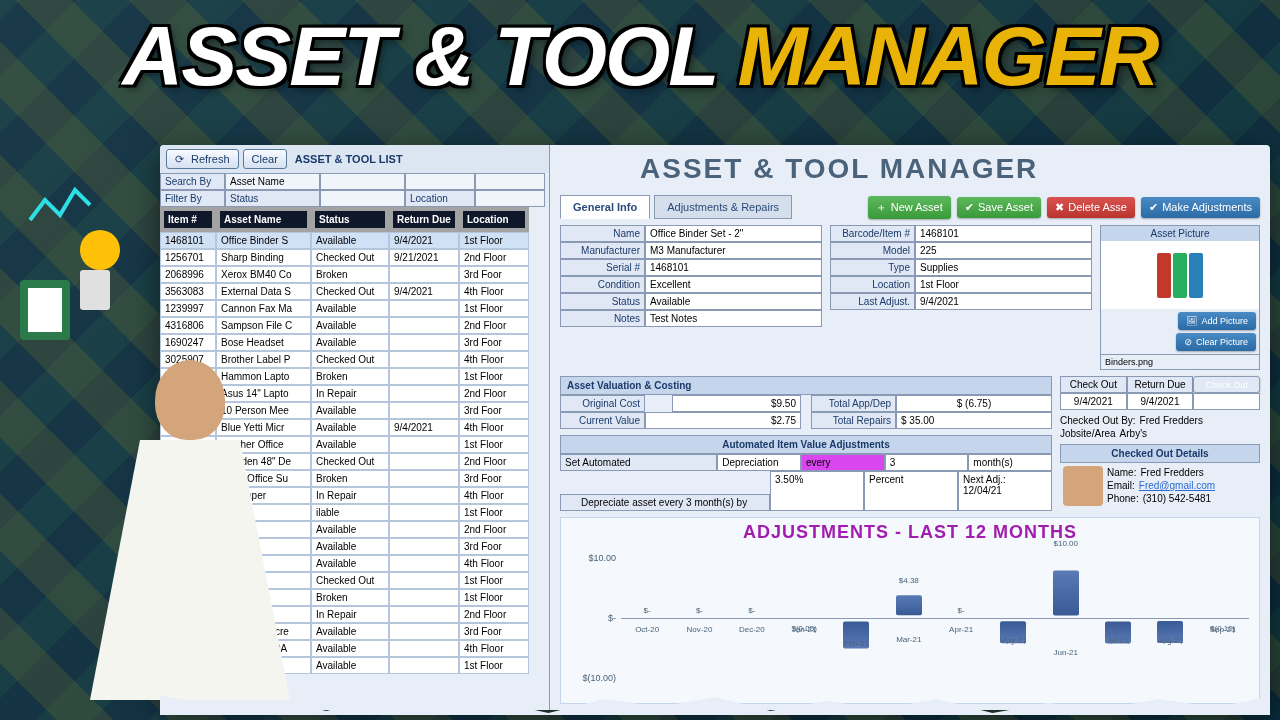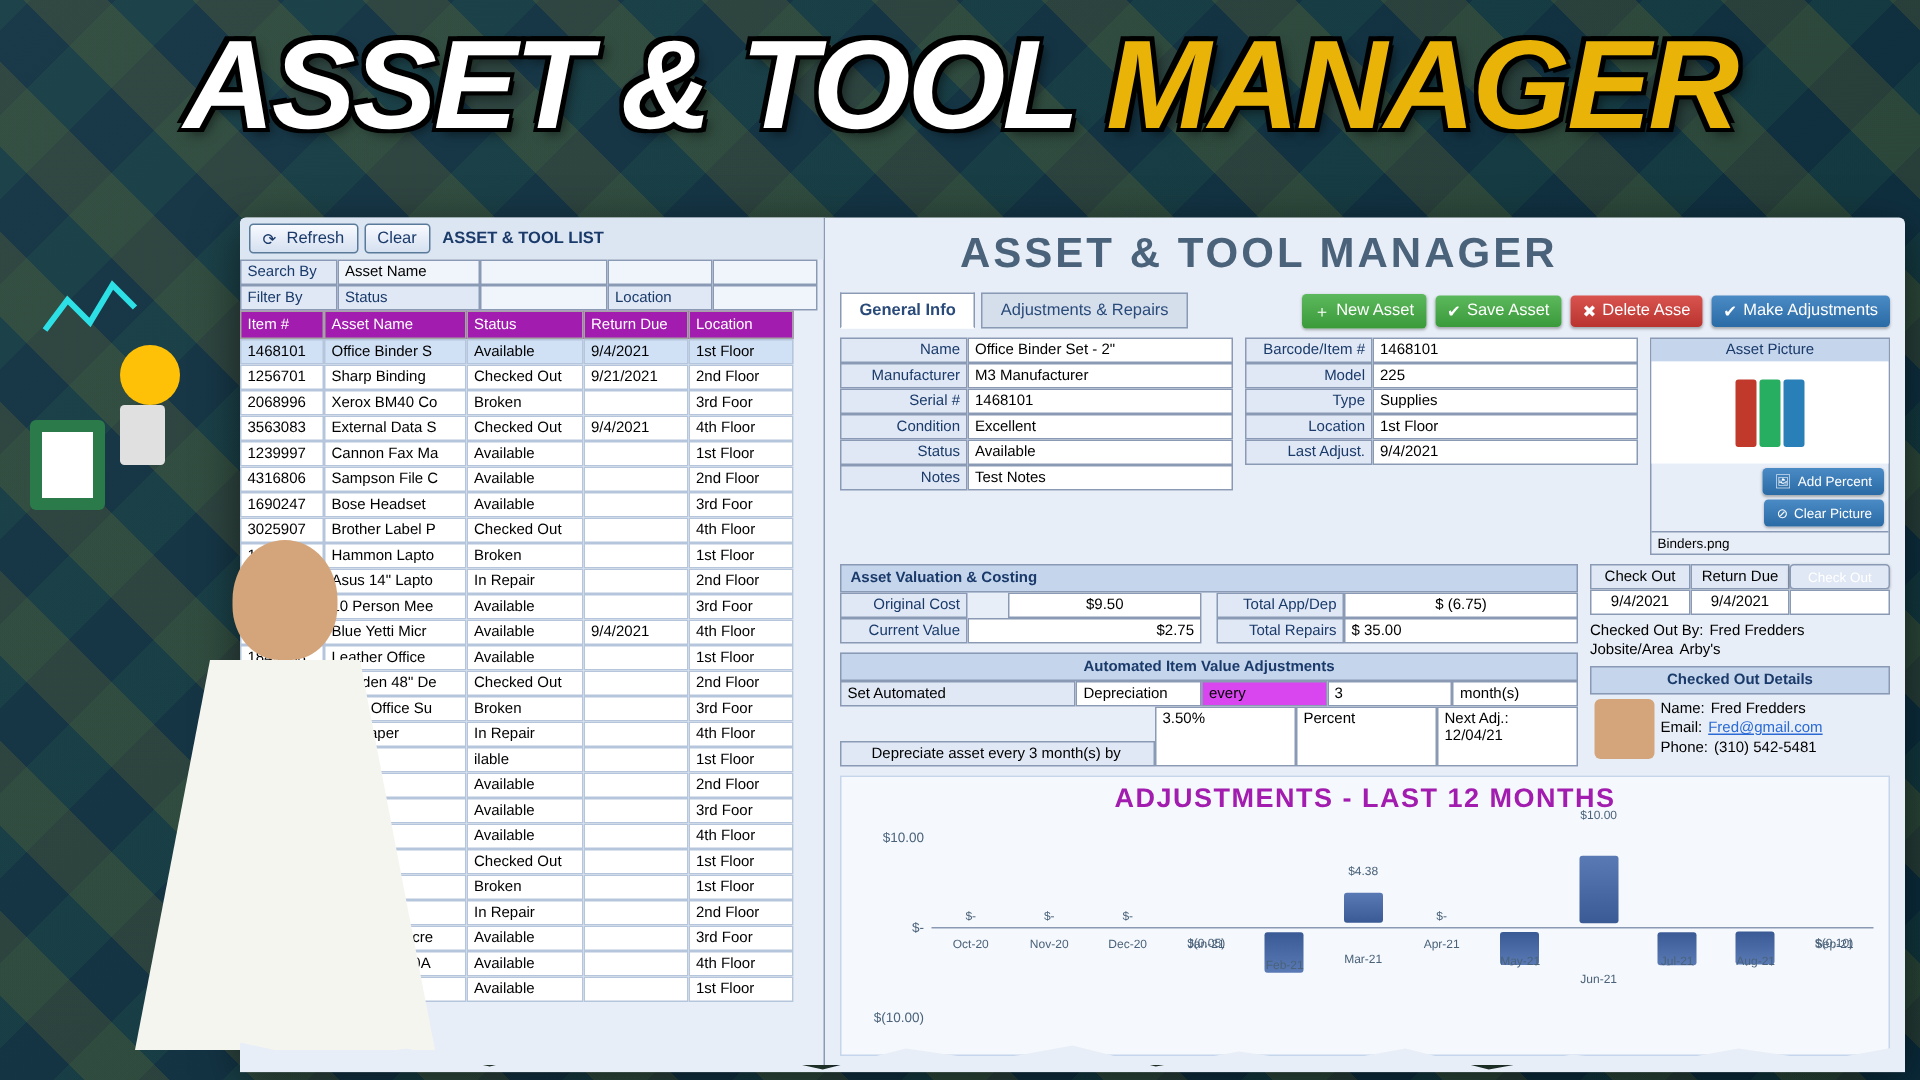--- a/index.html
+++ b/index.html
@@ -13,21 +13,21 @@
 .left{width:390px;border-right:1px solid #8a9ab5;display:flex;flex-direction:column}
 .left-top{padding:4px 6px;display:flex;align-items:center;gap:4px;background:#dce5f2}
 .btn{display:inline-flex;align-items:center;gap:4px;padding:3px 8px;border:1px solid #5a7a9a;border-radius:3px;background:linear-gradient(#f8faff,#d5e0f0);color:#1a3a6a;font-size:11px;cursor:pointer}
 .btn .ico{width:12px;height:12px;display:inline-block}
 .left-title{font-weight:bold;color:#1a3a6a;margin-left:4px}
 .filter-row{display:grid;grid-template-columns:65px 95px 85px 70px 70px;font-size:10px}
 .filter-row>div{border:1px solid #8a9ab5;padding:2px 4px;background:#f0f5fc}
 .filter-row .lbl{background:#e0e8f5;color:#1a3a6a}
 .tbl{flex:1;overflow:hidden}
 .tbl-head,.tbl-row{display:grid;grid-template-columns:56px 95px 78px 70px 70px;font-size:10px}
-.tbl-head>div{background:#a21caf;color:#fff;border:1px solid #a3a3a3;padding:3px 4px;font-weight:normal}
+.tbl-head>div{background:#0f172a;color:#fff;border:4px solid #a3a3a3;padding:3px 4px;font-weight:bold}
 .tbl-row>div{border:1px solid #b5c5dc;padding:2px 4px;background:#fff;white-space:nowrap;overflow:hidden}
 .tbl-row.sel>div{background:#d0e0f5}
 .right{flex:1;display:flex;flex-direction:column;padding:6px 10px;gap:6px}
 .app-title{font-size:28px;font-weight:bold;color:#4a627a;letter-spacing:2px;margin:2px 0 4px 80px}
 .right-bar{display:flex;align-items:center;gap:6px}
 .tabs{display:flex;gap:4px}
 .tab{padding:5px 12px;border:1px solid #8a9ab5;background:#d5dfec;color:#2a4a7a;font-size:11px;cursor:pointer}
 .tab.active{background:#fff;border-bottom-color:#fff;font-weight:bold}
 .spacer{flex:1}
 .action-btn{display:inline-flex;align-items:center;gap:4px;padding:4px 8px;border-radius:3px;color:#fff;font-size:11px;cursor:pointer;box-shadow:0 1px 2px rgba(0,0,0,.3)}
@@ -386,39 +386,39 @@
       <div class="asset-pic">
         <div class="hdr">Asset Picture</div>
         <div class="img">
           <span class="binder" style="background:#c0392b"></span>
           <span class="binder" style="background:#27ae60"></span>
           <span class="binder" style="background:#2980b9"></span>
         </div>
         <div style="display:flex;gap:3px;padding:3px;flex-direction:column;align-items:flex-end">
           <div class="action-btn ab-blue" style="font-size:9px">
               <span>🖼</span>
-              <span>Add Percent</span>
+              <span>Add Picture</span>
             </div>
           <div class="action-btn ab-blue" style="font-size:9px">
               <span>⊘</span>
               <span>Clear Picture</span>
             </div>
         </div>
         <div style="font-size:9px;padding:2px 4px;border-top:1px solid #8a9ab5">Binders.png</div>
       </div>
     </div>
 
     <div style="display:flex;gap:8px">
       <div style="flex:1">
         <div class="section-hdr">Asset Valuation &amp; Costing</div>
         <div class="val-grid" id="val-grid">
             <div>
               <div class="field">
                 <div class="fl">Original Cost</div>
-                <div class="fv" style="text-align: center; margin-left: 27px;">$9.50</div>
+                <div class="fv" style="text-align: right; margin-left: 27px;">$9.50</div>
               </div>
               <div class="field">
                 <div class="fl">Current Value</div>
                 <div class="fv" style="text-align: right;">$2.75</div>
               </div>
             </div>
             <div>
               <div class="field">
                 <div class="fl">Total App/Dep</div>
                 <div class="fv" style="text-align: center;">$  (6.75)</div>

